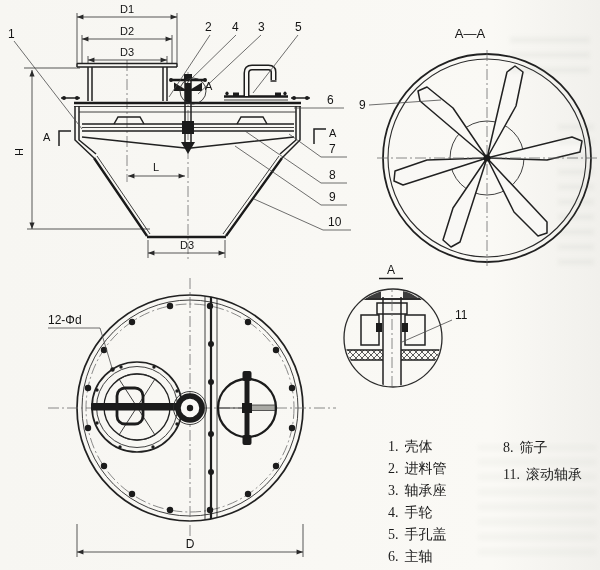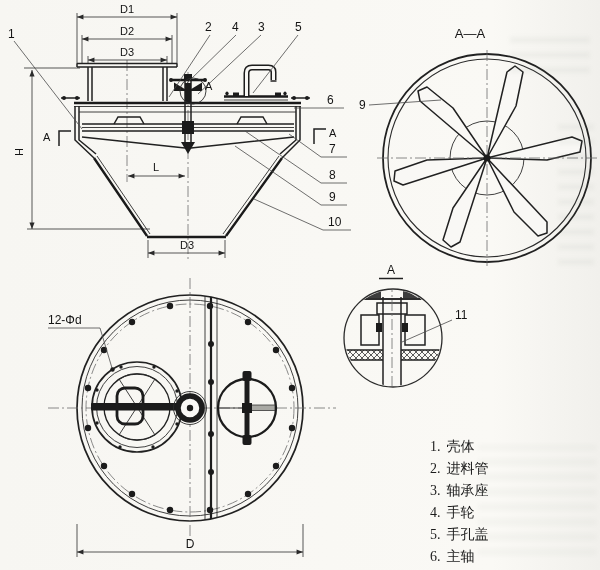--- a/index.html
+++ b/index.html
@@ -13,21 +13,21 @@
   .thk{stroke:#1a1a1a;stroke-width:2.4;fill:none;}
   .dim{stroke:#3a3a3a;stroke-width:0.85;fill:none;}
   .ldr{stroke:#4a4a4a;stroke-width:0.8;fill:none;}
   .cl{stroke:#6d6d6d;stroke-width:0.8;fill:none;stroke-dasharray:11 3 2 3;}
   .fillink{fill:#1b1b1b;stroke:none;}
   svg text{font-family:"Liberation Sans",sans-serif;fill:#141414;}
   .t11{font-size:11px;} .t12{font-size:12px;} .t13{font-size:13px;}
   
   .parts{position:absolute;left:383px;top:428px;width:215px;height:140px;
          font-family:"Liberation Serif","DejaVu Serif",serif;color:#1c1c1c;font-size:14px;}
-  .pl-col{position:absolute;top:0;margin-left:42px;}
+  .pl-col{position:absolute;top:0;}
   .pl-col1{left:5px;}
   .pl-col2{left:120px;}
   .pl-col1 .pl-row{height:22px;line-height:22px;}
   .pl-col2 .pl-row{height:27px;line-height:27px;}
   .pl-col1{padding-top:8px;} .pl-col2{padding-top:6px;}
   .pl-num{display:inline-block;margin-right:6px;}
   
   .smudge{position:absolute;filter:blur(2px);opacity:.5;pointer-events:none;
           background:repeating-linear-gradient(0deg,rgba(125,135,122,.14) 0 6px,rgba(125,135,122,0) 6px 15px);}
 </style>
@@ -302,20 +302,22 @@
   <div class="parts">
     <div class="pl-col pl-col1">
       <div class="pl-row"><span class="pl-num">1.</span><span>壳体</span></div>
       <div class="pl-row"><span class="pl-num">2.</span><span>进料管</span></div>
       <div class="pl-row"><span class="pl-num">3.</span><span>轴承座</span></div>
       <div class="pl-row"><span class="pl-num">4.</span><span>手轮</span></div>
       <div class="pl-row"><span class="pl-num">5.</span><span>手孔盖</span></div>
       <div class="pl-row"><span class="pl-num">6.</span><span>主轴</span></div>
     </div>
     <div class="pl-col pl-col2">
+      <div class="pl-row"><span class="pl-num">8.</span><span>筛子</span></div>
+      <div class="pl-row"><span class="pl-num">11.</span><span>滚动轴承</span></div>
     </div>
   </div>
 
   <div class="smudge" style="left:510px;top:28px;width:80px;height:45px"></div>
   <div class="smudge" style="left:558px;top:115px;width:36px;height:150px"></div>
   <div class="smudge" style="left:478px;top:445px;width:118px;height:110px;opacity:.35"></div>
 
 </div>
 
 </body></html>

